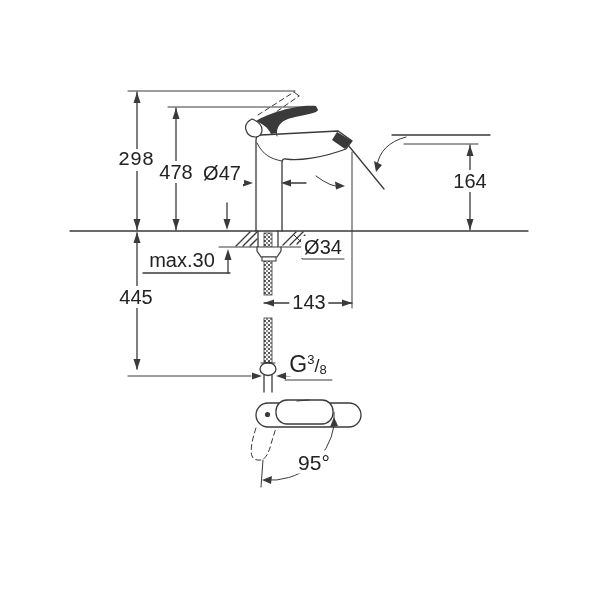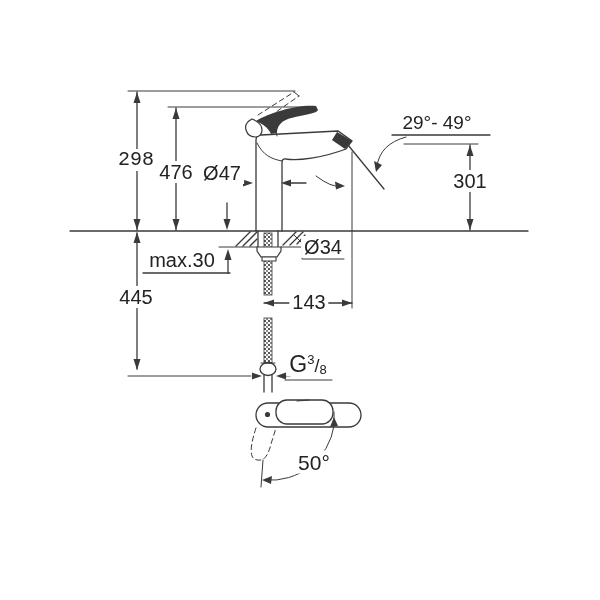--- a/index.html
+++ b/index.html
@@ -185,35 +185,34 @@
 
       <line class="thin" x1="334" y1="412" x2="334" y2="423"></line>
       <path class="thin" d="M334,426 A64,64 0 0 1 265,480"></path>
       <polygon class="fill" points="334,417 330,427 338,426"></polygon>
       <polygon class="fill" points="262,480 272,476 271,484"></polygon>
     </g>
   </svg>
 
   <div class="lbl" style="left:136px; top:160px;font-family:Liberation Mono, monospace;">298</div>
 
-  <div class="lbl" style="left:176px; top:172px;">476</div>
+  <div class="lbl" style="left:176px; top:172px;">478</div>
 
   <div class="lbl" style="left:222px; top:173px;">Ø47</div>
 
-  <div class="lbl sm" style="left:437px; top:122px;">29°- 49°</div>
-
-  <div class="lbl" style="left:470px; top:181px;">301</div>
+
+  <div class="lbl" style="left:470px; top:181px;">164</div>
 
   <div class="lbl" style="left:182px; top:260px;">max.30</div>
 
   <div class="lbl" style="left:323px; top:247px;text-align:center;">Ø34</div>
 
   <div class="lbl" style="left:136px; top:297px;">445</div>
 
   <div class="lbl" style="left:309px; top:302px;">143</div>
 
   <div class="lbl thread" style="left:308px; top:364px;">
     <span>G</span><span class="sup">3</span><span class="slash">/</span><span class="sub">8</span>
   </div>
 
-  <div class="lbl" style="left:314px; top:462px; font-size:21px;">50°</div>
+  <div class="lbl" style="left:314px; top:462px; font-size:21px;">95°</div>
 
 </div>
 
 </body></html>

